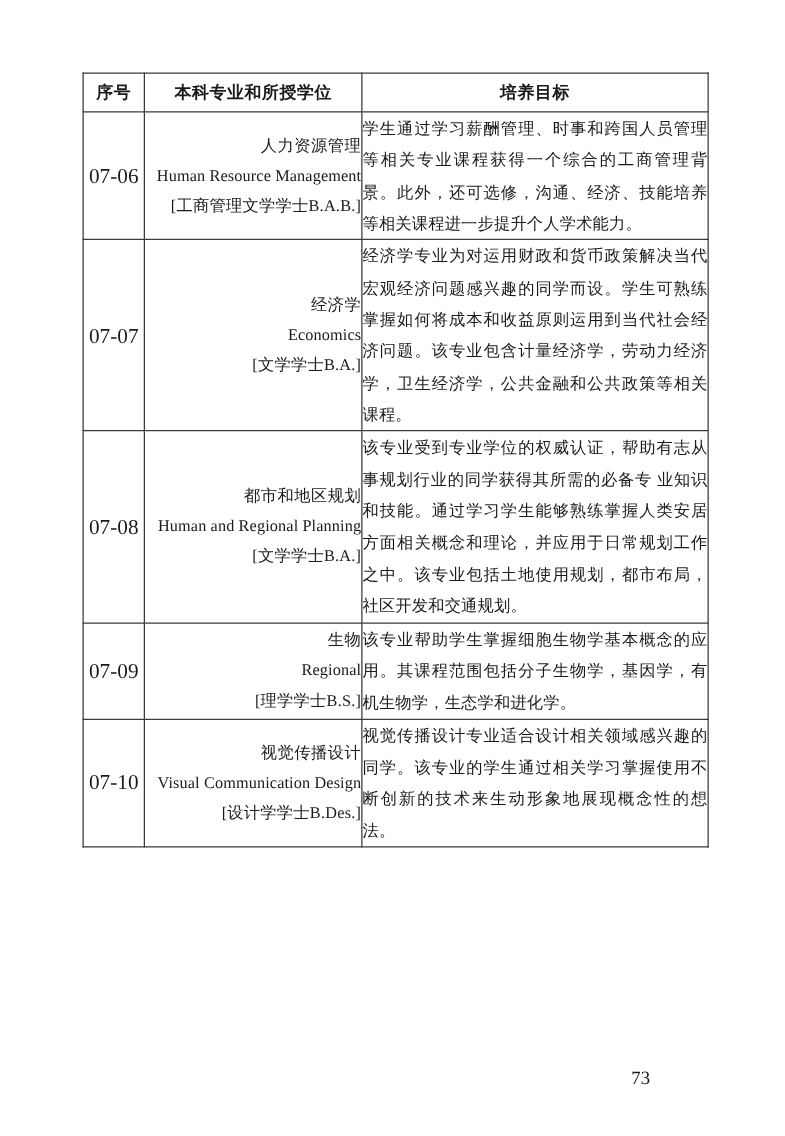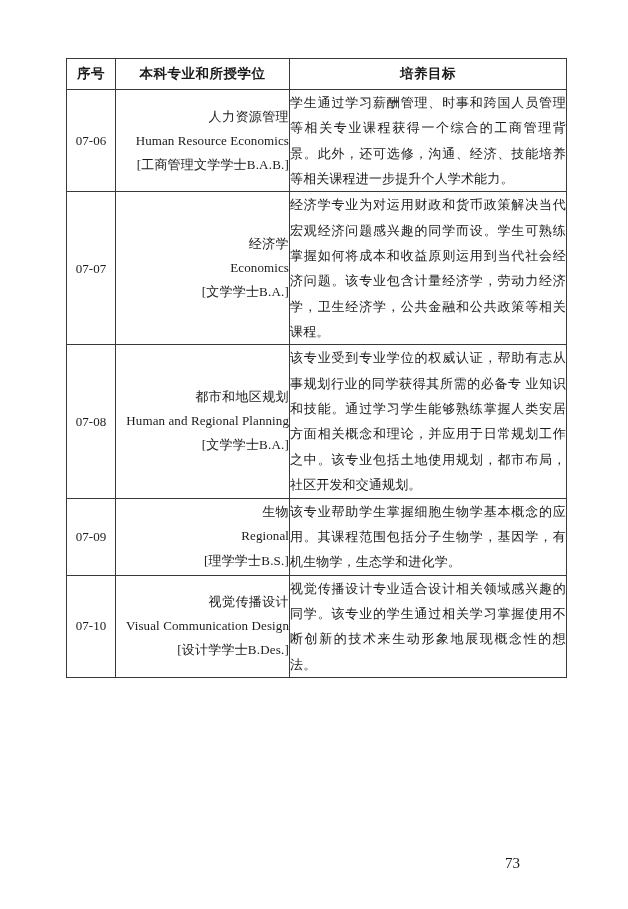--- a/index.html
+++ b/index.html
@@ -53,21 +53,21 @@
     text-align: center;
     font-weight: bold;
     font-size: 13.5px;
     line-height: 1.4;
     height: 30px;
     letter-spacing: 0.5px;
   }
 
   .cell-no {
     text-align: center;
-    font-size: 13px;
+    font-size: 17px;
     line-height: 1.5;
     font-weight: normal;
     padding: 2px 1px;
   }
 
   .cell-major {
     padding: 7px 5px 7px 7px;
     font-size: 13px;
     line-height: 1.85;
     text-align: right;
@@ -123,21 +123,21 @@
           <th>培养目标</th>
         </tr>
       </thead>
       <tbody>
 
 
         <tr>
           <td class="cell-no">07-06</td>
           <td class="cell-major">
             <div class="line-cn">人力资源管理</div>
-            <div class="line-en">Human Resource Economics</div>
+            <div class="line-en">Human Resource Management</div>
             <div class="line-deg">[工商管理文学学士B.A.B.]</div>
           </td>
           <td class="cell-goal">学生通过学习薪酬管理、时事和跨国人员管理等相关专业课程获得一个综合的工商管理背景。此外，还可选修，沟通、经济、技能培养等相关课程进一步提升个人学术能力。</td>
         </tr>
 
         <tr>
           <td class="cell-no">07-07</td>
           <td class="cell-major">
             <div class="line-cn">经济学</div>
             <div class="line-en">Economics</div>

